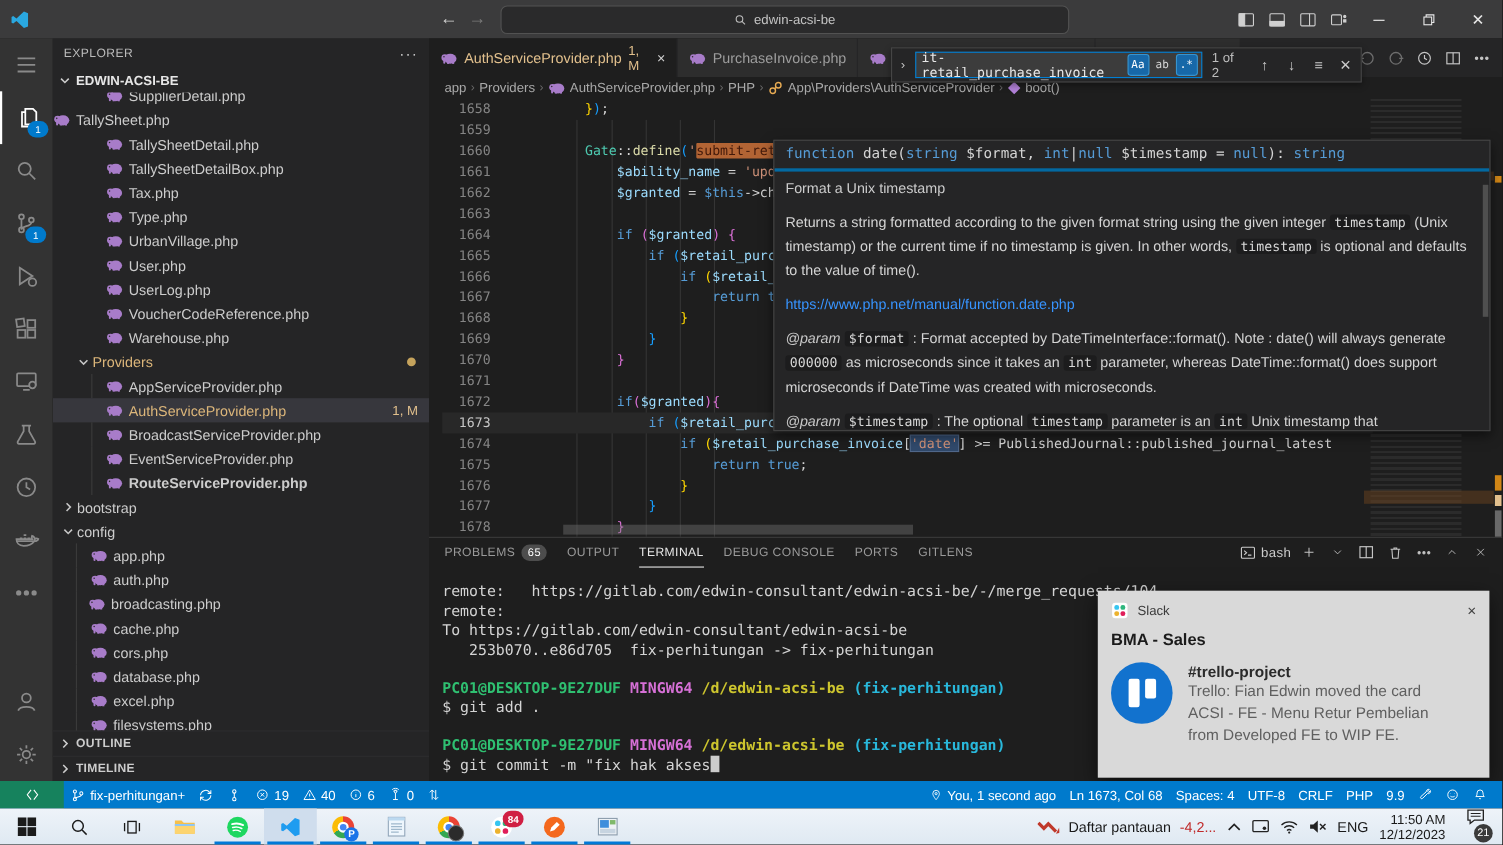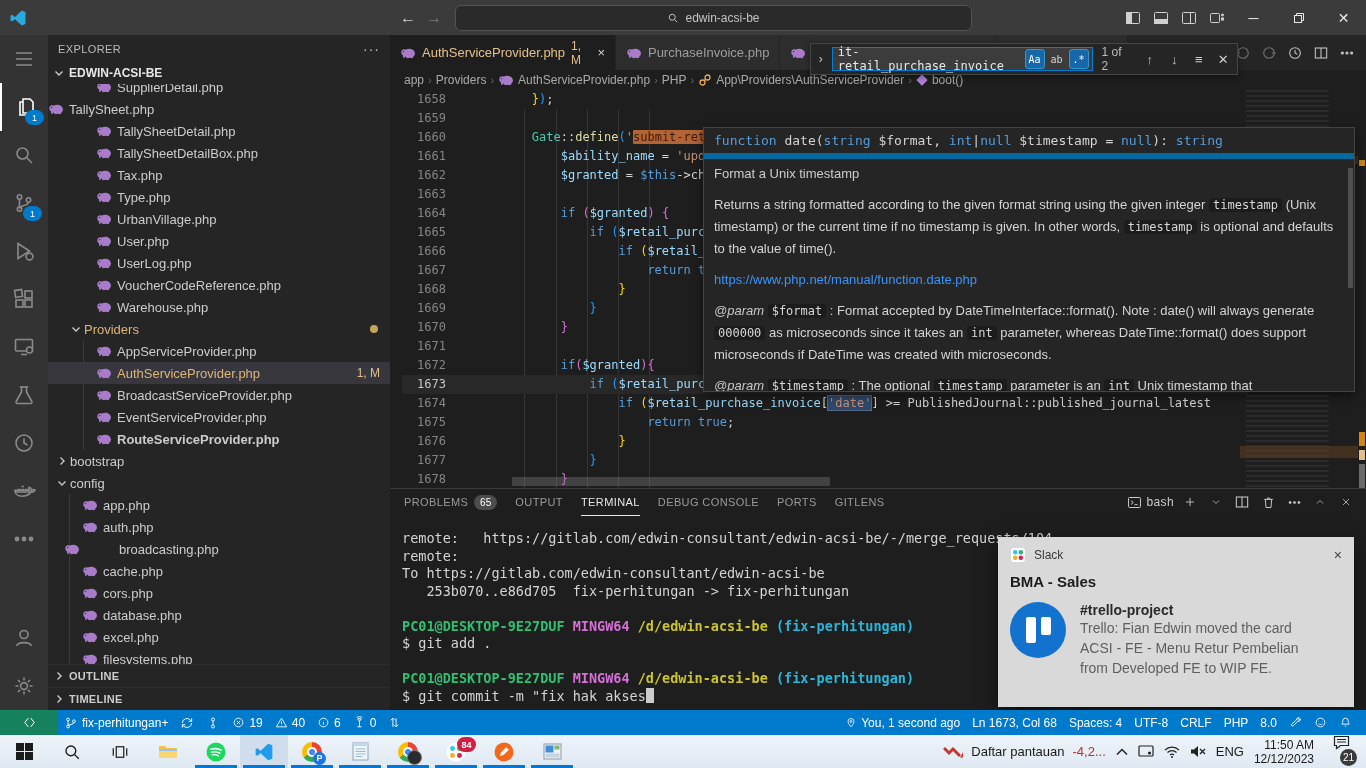--- a/index.html
+++ b/index.html
@@ -94,21 +94,21 @@
   #find-input .q{font-family:"DejaVu Sans Mono",monospace;font-size:12px;color:#e8e8e8;padding:0 2px}
   .fopt{min-width:18px;height:18px;border-radius:3px;display:flex;align-items:center;justify-content:center;
     color:#d7d7d7;font-size:10px;font-family:"DejaVu Sans Mono",monospace}
   .fopt.on{background:#1768a8;border:1px solid #3794cf;color:#fff}
   #find .fres{color:#bdbdbd;padding:0 4px}
   .fbtn{width:20px;height:20px;display:flex;align-items:center;justify-content:center;color:#cccccc;font-size:13px}
 
   
   #hover{position:absolute;left:313px;top:92px;width:650px;height:263px;background:#252526;border:1px solid #454545;
     box-shadow:0 4px 10px rgba(0,0,0,.5);overflow:hidden}
-  #hover-sig{padding:5px 10px;border-bottom:6px solid #0369a1;font-family:"DejaVu Sans Mono",monospace;font-size:13px;white-space:pre}
+  #hover-sig{padding:5px 10px;border-bottom:3px solid #0369a1;font-family:"DejaVu Sans Mono",monospace;font-size:13px;white-space:pre}
   #hover-body{padding:4px 10px 8px;font-size:13px;color:#cccccc;line-height:21px}
   #hover-body .para{margin-top:10px}
   #hover-link{color:#3794ff;margin-top:10px}
   .tk-chip{font-family:"DejaVu Sans Mono",monospace;background:#1c1c1d;border-radius:3px;padding:0 4px;font-size:12px;color:#d7d7d7}
   .tk-it{font-style:italic;color:#c8c8c8}
   #hover-sb{position:absolute;right:1px;top:40px;width:5px;height:120px;background:#4f4f4f}
 
   
   #panel{left:390px;top:488px;width:976px;height:222px;background:#1e1e1e;border-top:1px solid #3a3a3a}
   #panel-tabs{height:26px;display:flex;align-items:center;padding-left:14px;gap:18px;font-size:11px;color:#9a9a9a;letter-spacing:.4px}
@@ -639,21 +639,21 @@
                   <circle cx="4.4" cy="7.4" r="3.1"></circle>
                   <rect x="3" y="8.6" width="1.8" height="4.4" rx=".9"></rect>
                   <rect x="6.4" y="10.8" width="1.9" height="2.3"></rect>
                   <rect x="11" y="10.8" width="1.9" height="2.3"></rect>
                 </g>
                 <circle cx="3.6" cy="6.6" r=".7" fill="#2b2b2b"></circle>
               </svg>
             </span>
             <span>auth.php</span>
           </div>
-          <div class="trow g2" style="padding-left: 16px; gap: 34px;">
+          <div class="trow g2" style="padding-left: 32px;">
             <span class="ficon">
               <svg width="16" height="16" viewBox="0 0 16 16">
                 <g fill="#a87cc9">
                   <ellipse cx="9.3" cy="8.4" rx="5.7" ry="4.6"></ellipse>
                   <circle cx="4.4" cy="7.4" r="3.1"></circle>
                   <rect x="3" y="8.6" width="1.8" height="4.4" rx=".9"></rect>
                   <rect x="6.4" y="10.8" width="1.9" height="2.3"></rect>
                   <rect x="11" y="10.8" width="1.9" height="2.3"></rect>
                 </g>
                 <circle cx="3.6" cy="6.6" r=".7" fill="#2b2b2b"></circle>
@@ -1211,21 +1211,21 @@
         <div class="sb-item">
           <span>UTF-8</span>
         </div>
         <div class="sb-item">
           <span>CRLF</span>
         </div>
         <div class="sb-item">
           <span>PHP</span>
         </div>
         <div class="sb-item">
-          <span>8.0</span>
+          <span>9.9</span>
         </div>
         <div class="sb-item">
           <span class="ico">
             <svg width="13" height="13" viewBox="0 0 24 24" fill="none" stroke="currentColor" stroke-width="1.6">
               <path d="M14 7a4 4 0 0 1 5-4l-3 3 2 2 3-3a4 4 0 0 1-5 5L8 18a2 2 0 0 1-3-3z"></path>
             </svg>
           </span>
         </div>
         <div class="sb-item">
           <span class="ico">

